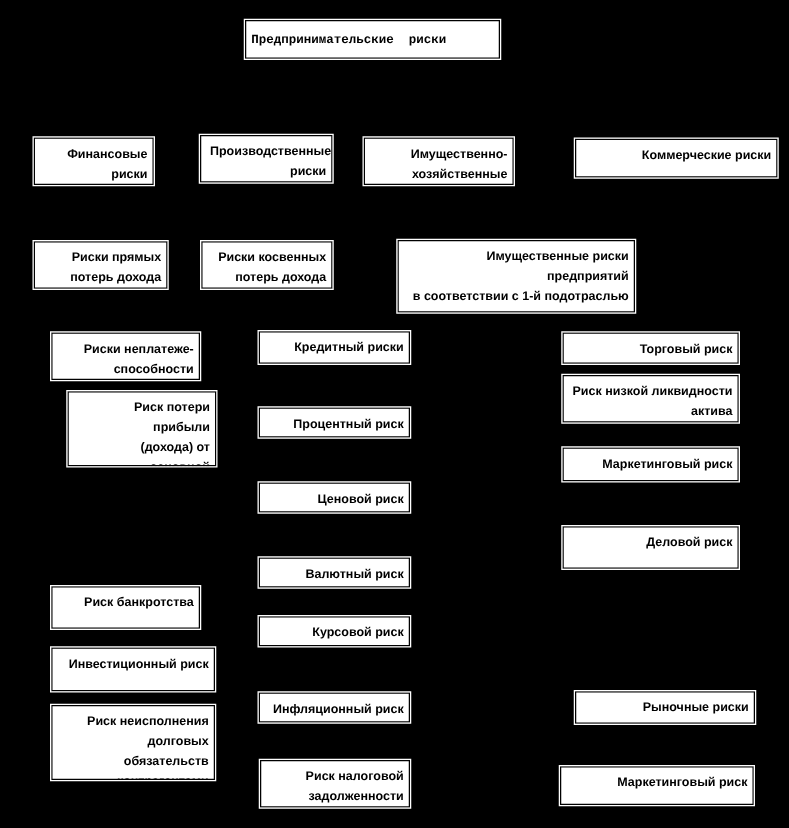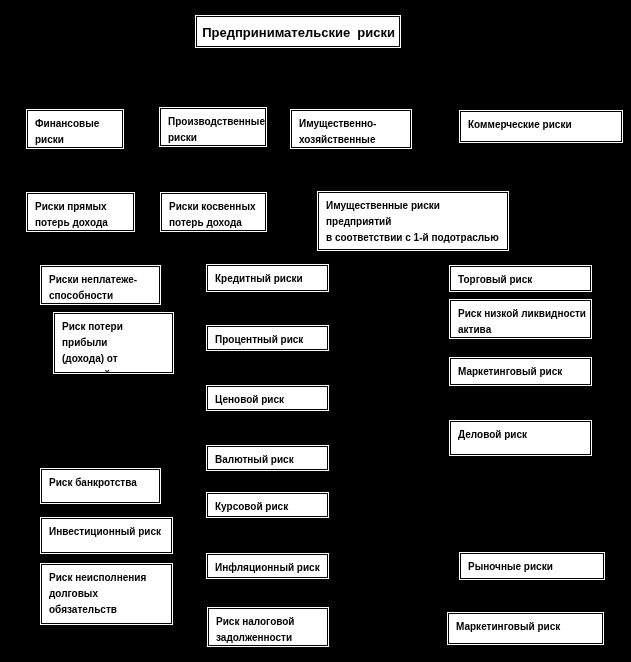--- a/index.html
+++ b/index.html
@@ -7,23 +7,24 @@
     position:relative; width:631px; height:662px; background:#000000;
     font-family:"Liberation Sans", sans-serif; overflow:hidden;
   }
   .node {
     position:absolute; box-sizing:border-box;
     background:#ffffff; color:#000000;
     border:1px solid #000000; outline:1px solid #ffffff;
     font-weight:bold; font-size:10px; line-height:16px;
     padding:5px 4px 0 7px;
     white-space:pre-wrap;
+    text-align:right;
   }
   .node.title {
-    font-size:13px; text-align:right; padding:8px 4px 0 4px; line-height:15px;
+    font-size:10px; text-align:left; padding:8px 4px 0 4px; line-height:15px;font-family:Liberation Mono, monospace;
   }
 </style>
 </head>
 <body>
 
 <div class="canvas">
 
   <div class="node title" style="left:196px; top:16px;  width:204px; height:31px">Предпринимательские  риски</div>
 
   <div class="node" style="left:27px;  top:110px; width:96px;  height:38px">Финансовые

